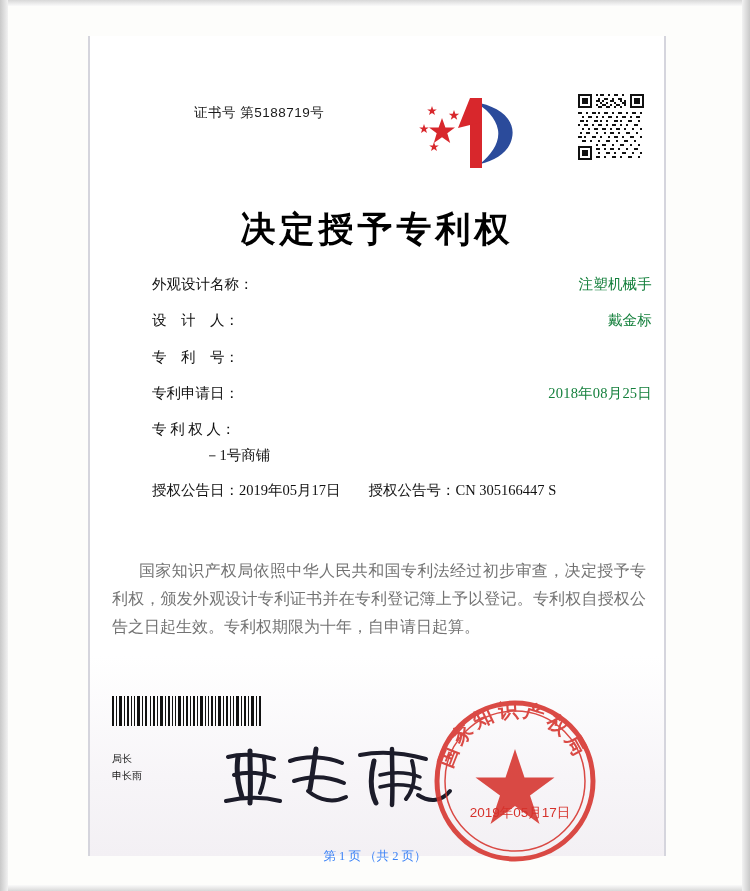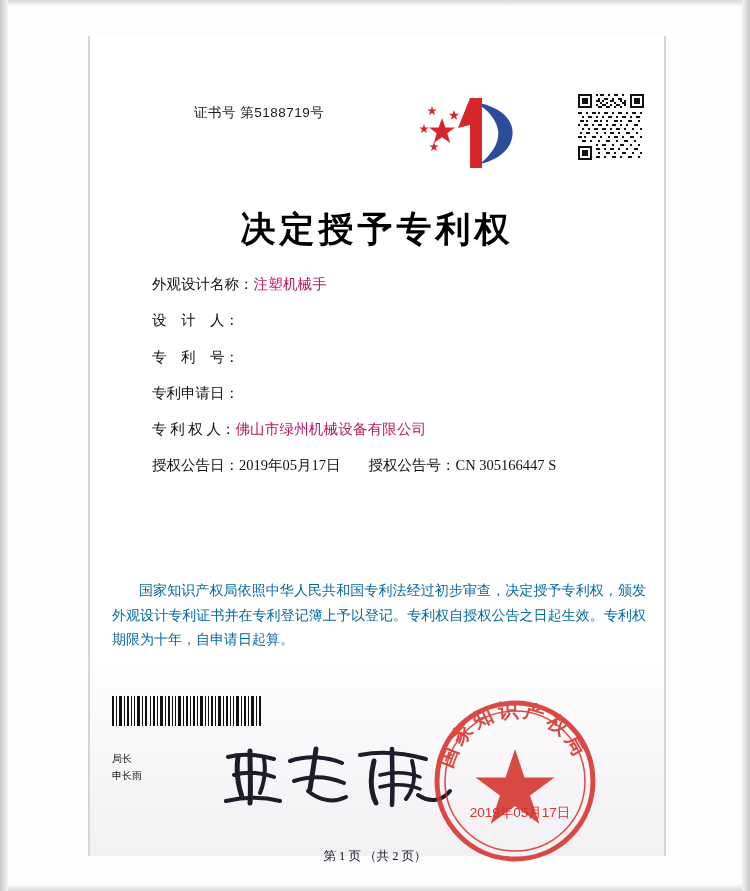--- a/index.html
+++ b/index.html
@@ -126,22 +126,23 @@
     line-height: 1.5;
   }
   .field .lbl {
     flex: 0 0 auto;
     white-space: pre;
     color: #111;
     margin-left: 40px;
   }
   .field .val {
     flex: 1 1 auto;
-    color: #be185d;
+    color: #15803d;
     letter-spacing: 0.2px;
+    text-align: right;
   }
   .field .val2 {
     flex: 0 0 auto;
     color: #111;
     margin-left: 28px;
     text-align: center;
   }
   .field .val3 {
     flex: 0 0 auto;
     color: #111;
@@ -152,25 +153,24 @@
     margin-top: -9px;
     margin-bottom: 14.5px;
   }
 
   
   .paras {
     position: absolute;
     left: 22px;
     top: 521px;
     width: 534px;
-    font-size: 14px;
+    font-size: 16px;
     line-height: 1.75;
     text-align: justify;
-    color: #0369a1;
-    margin-top: 22px;
+    color: #737373;
   }
   .paras p {
     margin: 0 0 2px 0;
     text-indent: 27px;
   }
 
   
   .barcode {
     position: absolute;
     left: 22px;
@@ -216,21 +216,21 @@
   }
 
   
   .footer {
     position: absolute;
     left: 0;
     top: 848px;
     width: 750px;
     text-align: center;
     font-size: 12.5px;
-    color: #0f172a;
+    color: #3b82f6;
   }
 </style>
 </head>
 <body>
 
 <div class="page">
   <div class="edge-top"></div>
   <div class="edge-bottom"></div>
   <div class="edge-left"></div>
   <div class="edge-right"></div>
@@ -399,31 +399,33 @@
 
     <div class="title">决定授予专利权</div>
 
     <div class="fields">
       <div class="field">
         <span class="lbl">外观设计名称：</span>
         <span class="val">注塑机械手</span>
       </div>
       <div class="field">
         <span class="lbl">设　计　人：</span>
+        <span class="val">戴金标</span>
       </div>
       <div class="field">
         <span class="lbl">专　利　号：</span>
       </div>
       <div class="field">
         <span class="lbl">专利申请日：</span>
+        <span class="val">2018年08月25日</span>
       </div>
       <div class="field">
         <span class="lbl">专 利 权 人：</span>
-        <span class="val">佛山市绿州机械设备有限公司</span>
       </div>
+      <div class="addr-line2">－1号商铺</div>
       <div class="field">
         <span class="lbl">授权公告日：</span>
         <span class="val3">2019年05月17日</span>
         <span class="val2">授权公告号：</span>
         <span class="val3">CN 305166447 S</span>
       </div>
     </div>
 
     <div class="paras">
       <p>国家知识产权局依照中华人民共和国专利法经过初步审查，决定授予专利权，颁发外观设计专利证书并在专利登记簿上予以登记。专利权自授权公告之日起生效。专利权期限为十年，自申请日起算。</p>

